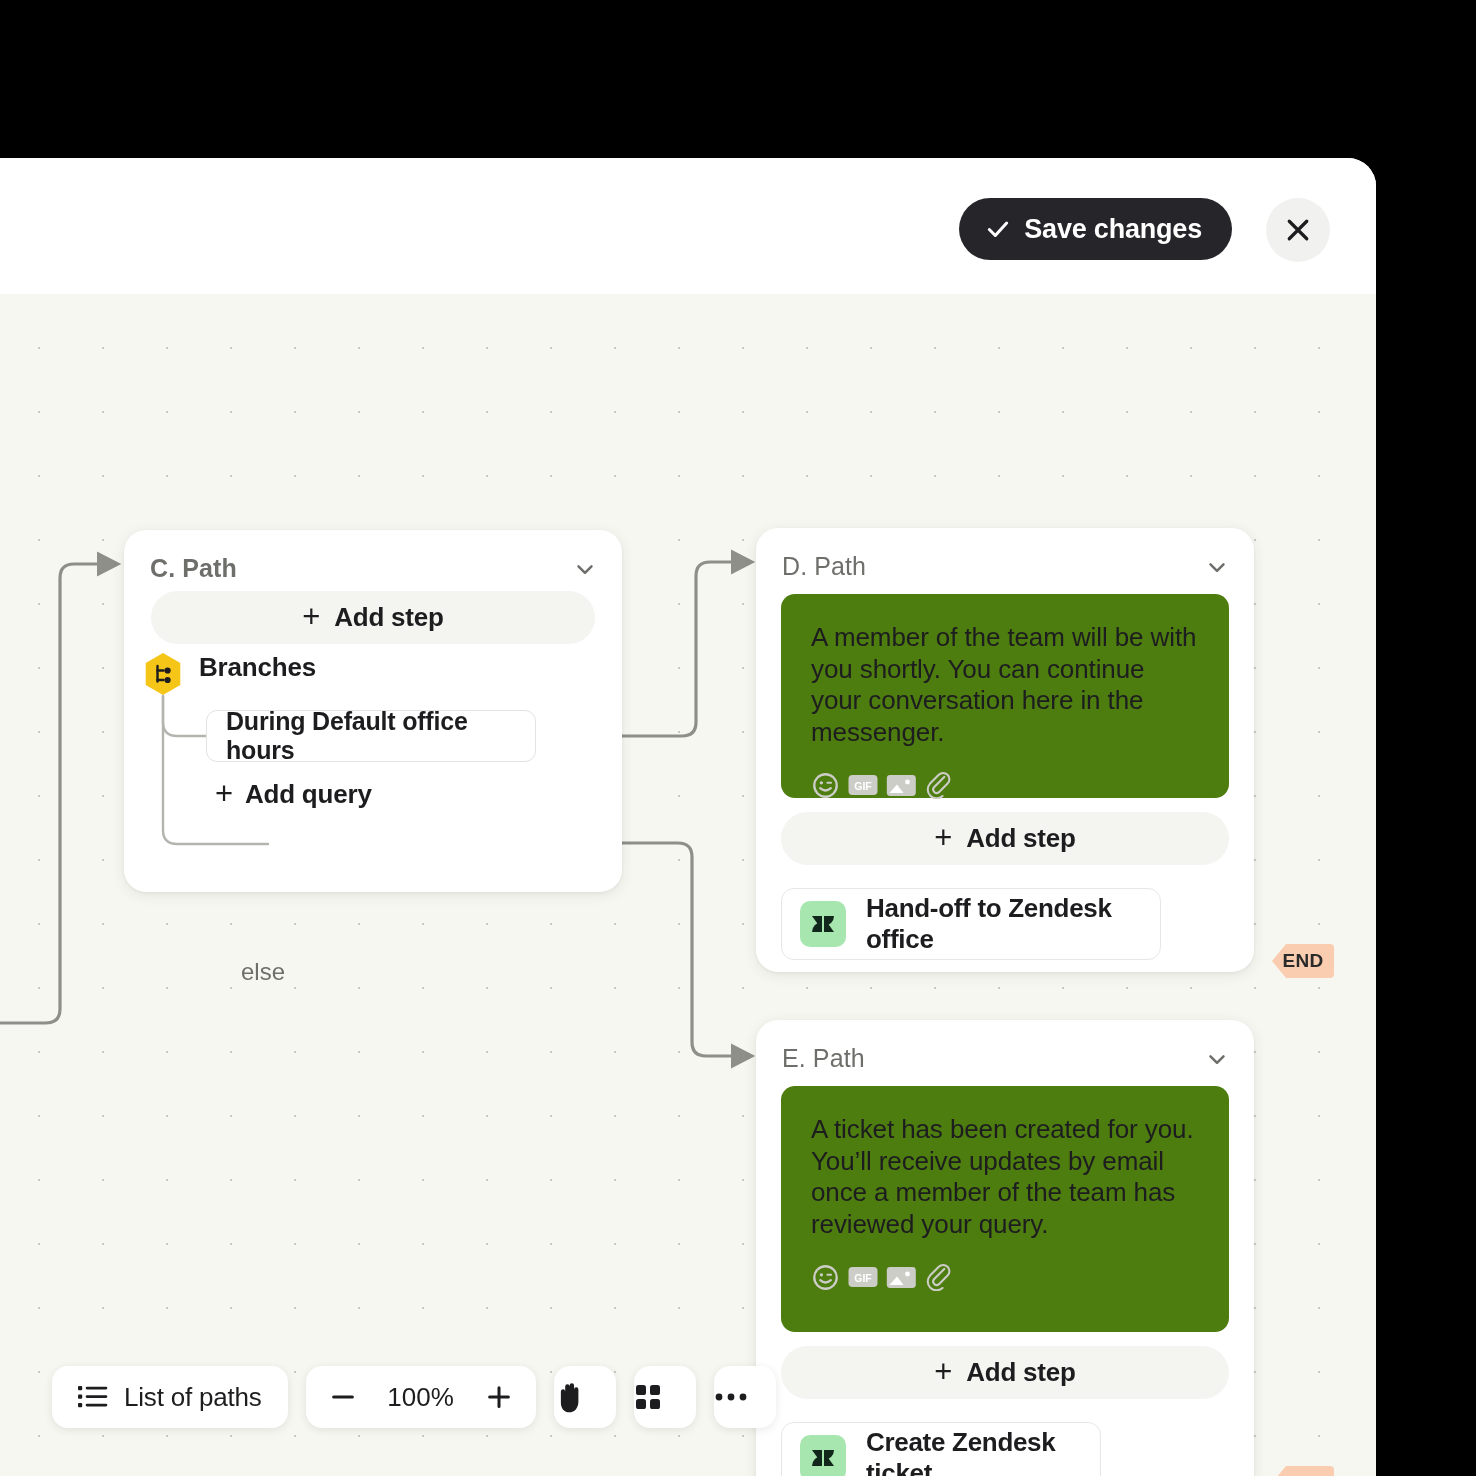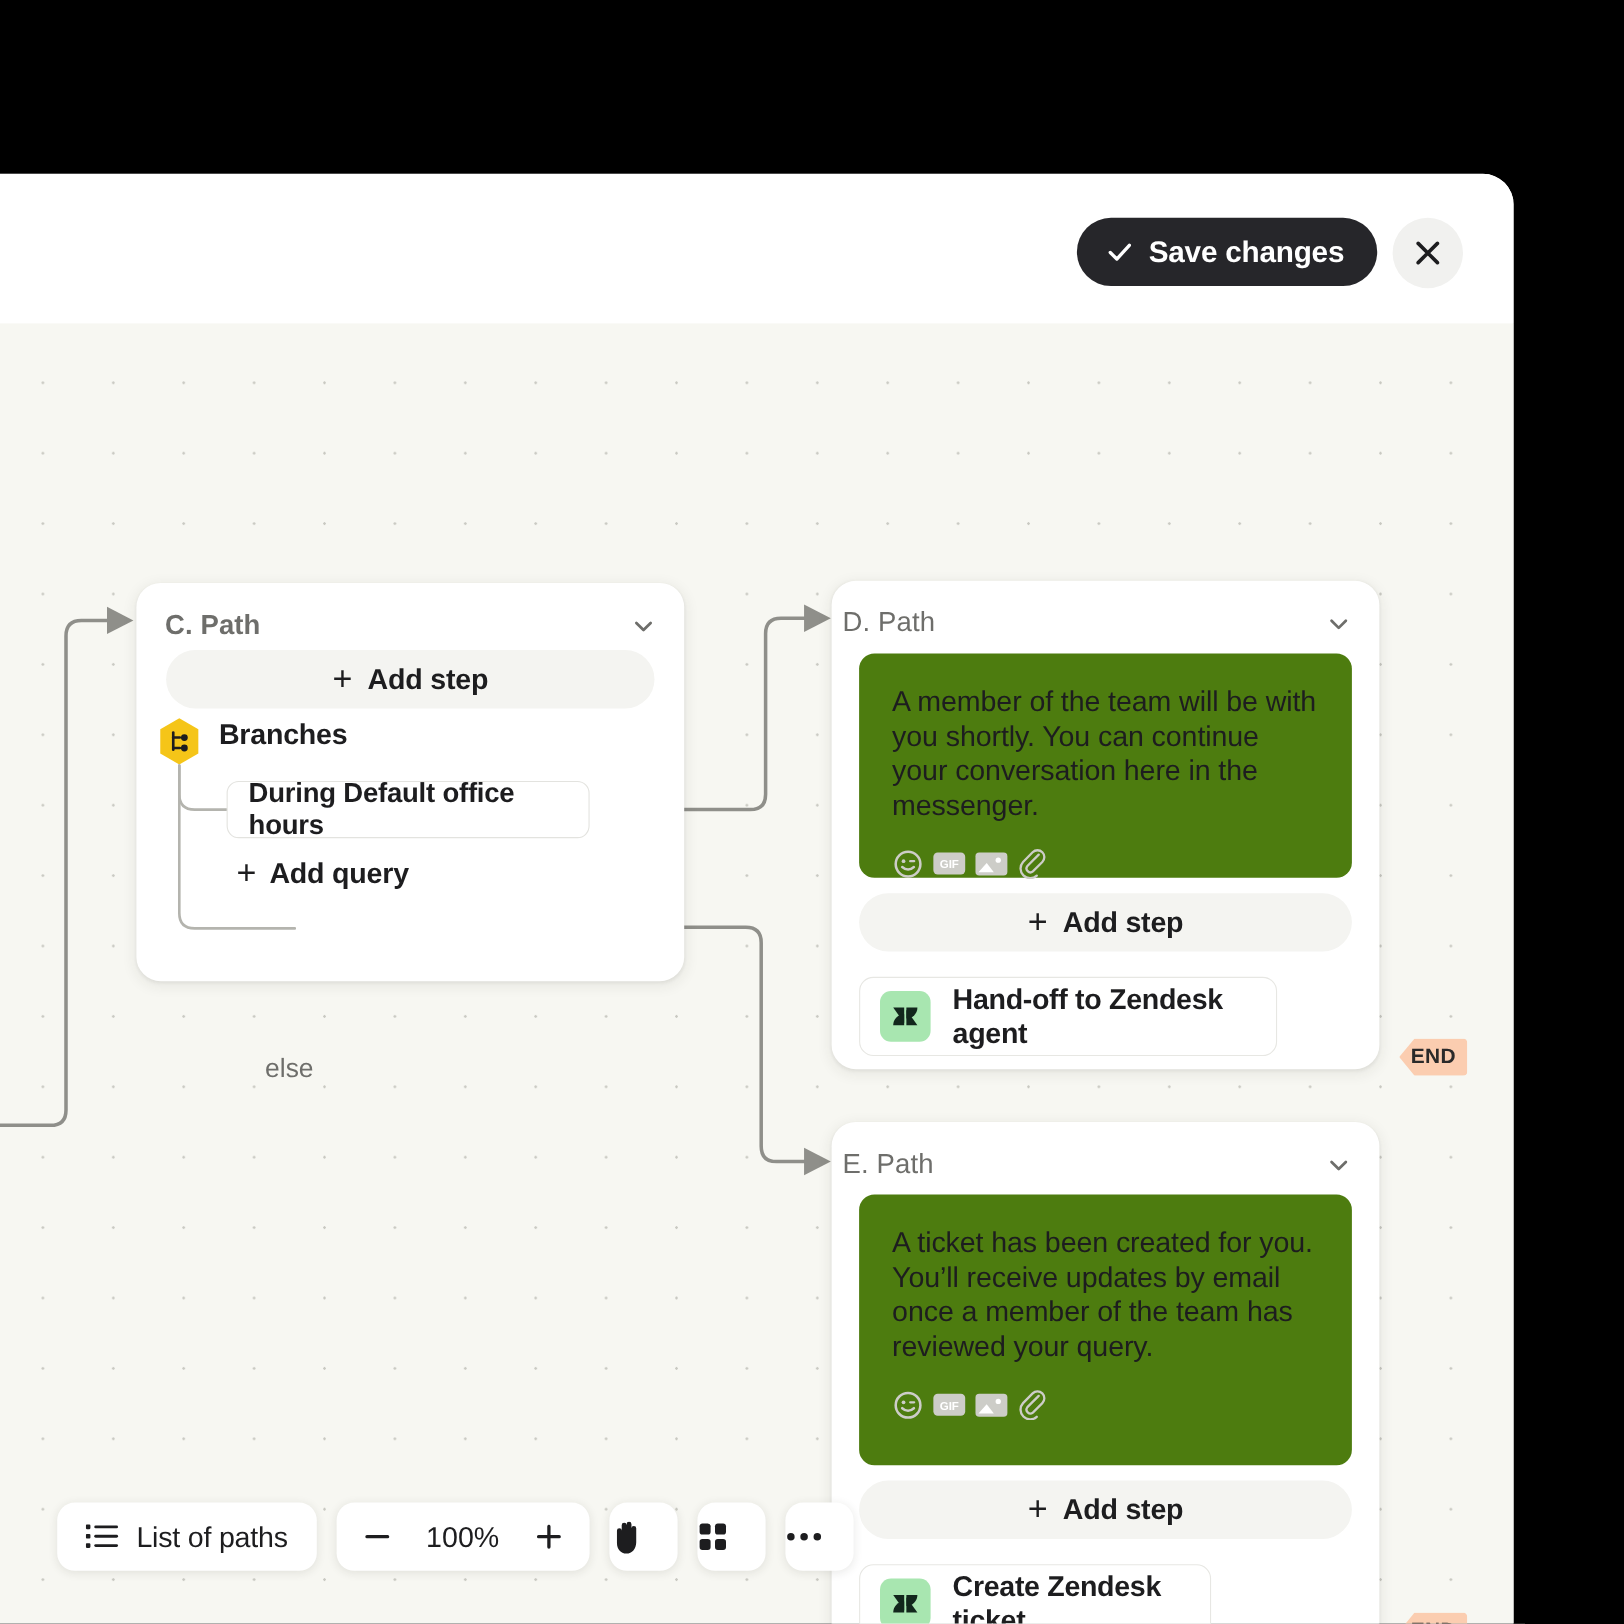--- a/index.html
+++ b/index.html
@@ -20,21 +20,21 @@
     overflow: hidden;
   }
 
   
   #topbar {
     position: absolute; left: 0; top: 0;
     width: 100%; height: 136px;
     background: #ffffff;
   }
   #save-changes {
-    position: absolute; right: 124px; top: 40px;
+    position: absolute; right: 144px; top: 40px;
     height: 62px; padding: 0 30px 0 26px;
     display: flex; align-items: center; gap: 13px;
     background: #26262a; color: #ffffff;
     border: none; border-radius: 34px;
     font-family: "Liberation Sans", sans-serif;
     font-size: 27px; font-weight: bold;
     letter-spacing: -0.2px;
     cursor: pointer;
   }
   #save-changes .check { display: block; width: 26px; height: 26px; }
@@ -109,21 +109,21 @@
     font-size: 26px; font-weight: bold; color: #1d1d1f; letter-spacing: -0.2px;
   }
   .else-label {
     position: absolute; left: 117px; top: 428px;
     font-size: 24px; color: #6e6e6b;
   }
 
   
   #card-d { left: 756px; top: 234px; width: 498px; height: 444px; }
   #card-e { left: 756px; top: 726px; width: 498px; height: 484px; }
-  #card-d .card-title, #card-e .card-title { position: absolute; left: 10px; top: 24px; }
+  #card-d .card-title, #card-e .card-title { position: absolute; left: 26px; top: 24px; }
 
   .bubble {
     position: absolute; left: 25px; width: 448px;
     background: #4d7c0f; border-radius: 14px; padding: 28px 30px 20px 30px;
   }
   #card-d .bubble { top: 66px; height: 204px; }
   #card-e .bubble { top: 66px; height: 246px; }
   .bubble-text {
     font-size: 26px; line-height: 1.22; color: #1d1d1f; letter-spacing: -0.1px;
   }
@@ -306,21 +306,21 @@
 
       <div class="action-card">
         <span class="zd-badge">
           <svg width="28" height="28" viewBox="0 0 28 28">
             <path d="M13 6 L13 20 L3 6 Z" fill="#12271c"></path>
             <path d="M3 22 a10 10 0 0 1 10 -10 L13 22 Z" fill="#12271c"></path>
             <path d="M15 22 L15 8 L25 22 Z" fill="#12271c"></path>
             <path d="M25 6 a10 10 0 0 1 -10 10 L15 6 Z" fill="#12271c"></path>
           </svg>
         </span>
-        <span class="action-label">Hand-off to Zendesk agent</span>
+        <span class="action-label">Hand-off to Zendesk office</span>
       </div>
     </div>
 
     <div class="end-badge" id="end-d">END</div>
 
     <div class="card" id="card-e">
       <div class="card-title">E. Path</div>
       <svg class="chev" viewBox="0 0 24 24">
         <path d="M6 9.5 L12 15.5 L18 9.5" fill="none" stroke="#6e6e6b" stroke-width="2.3" stroke-linecap="round" stroke-linejoin="round"></path>
       </svg>

